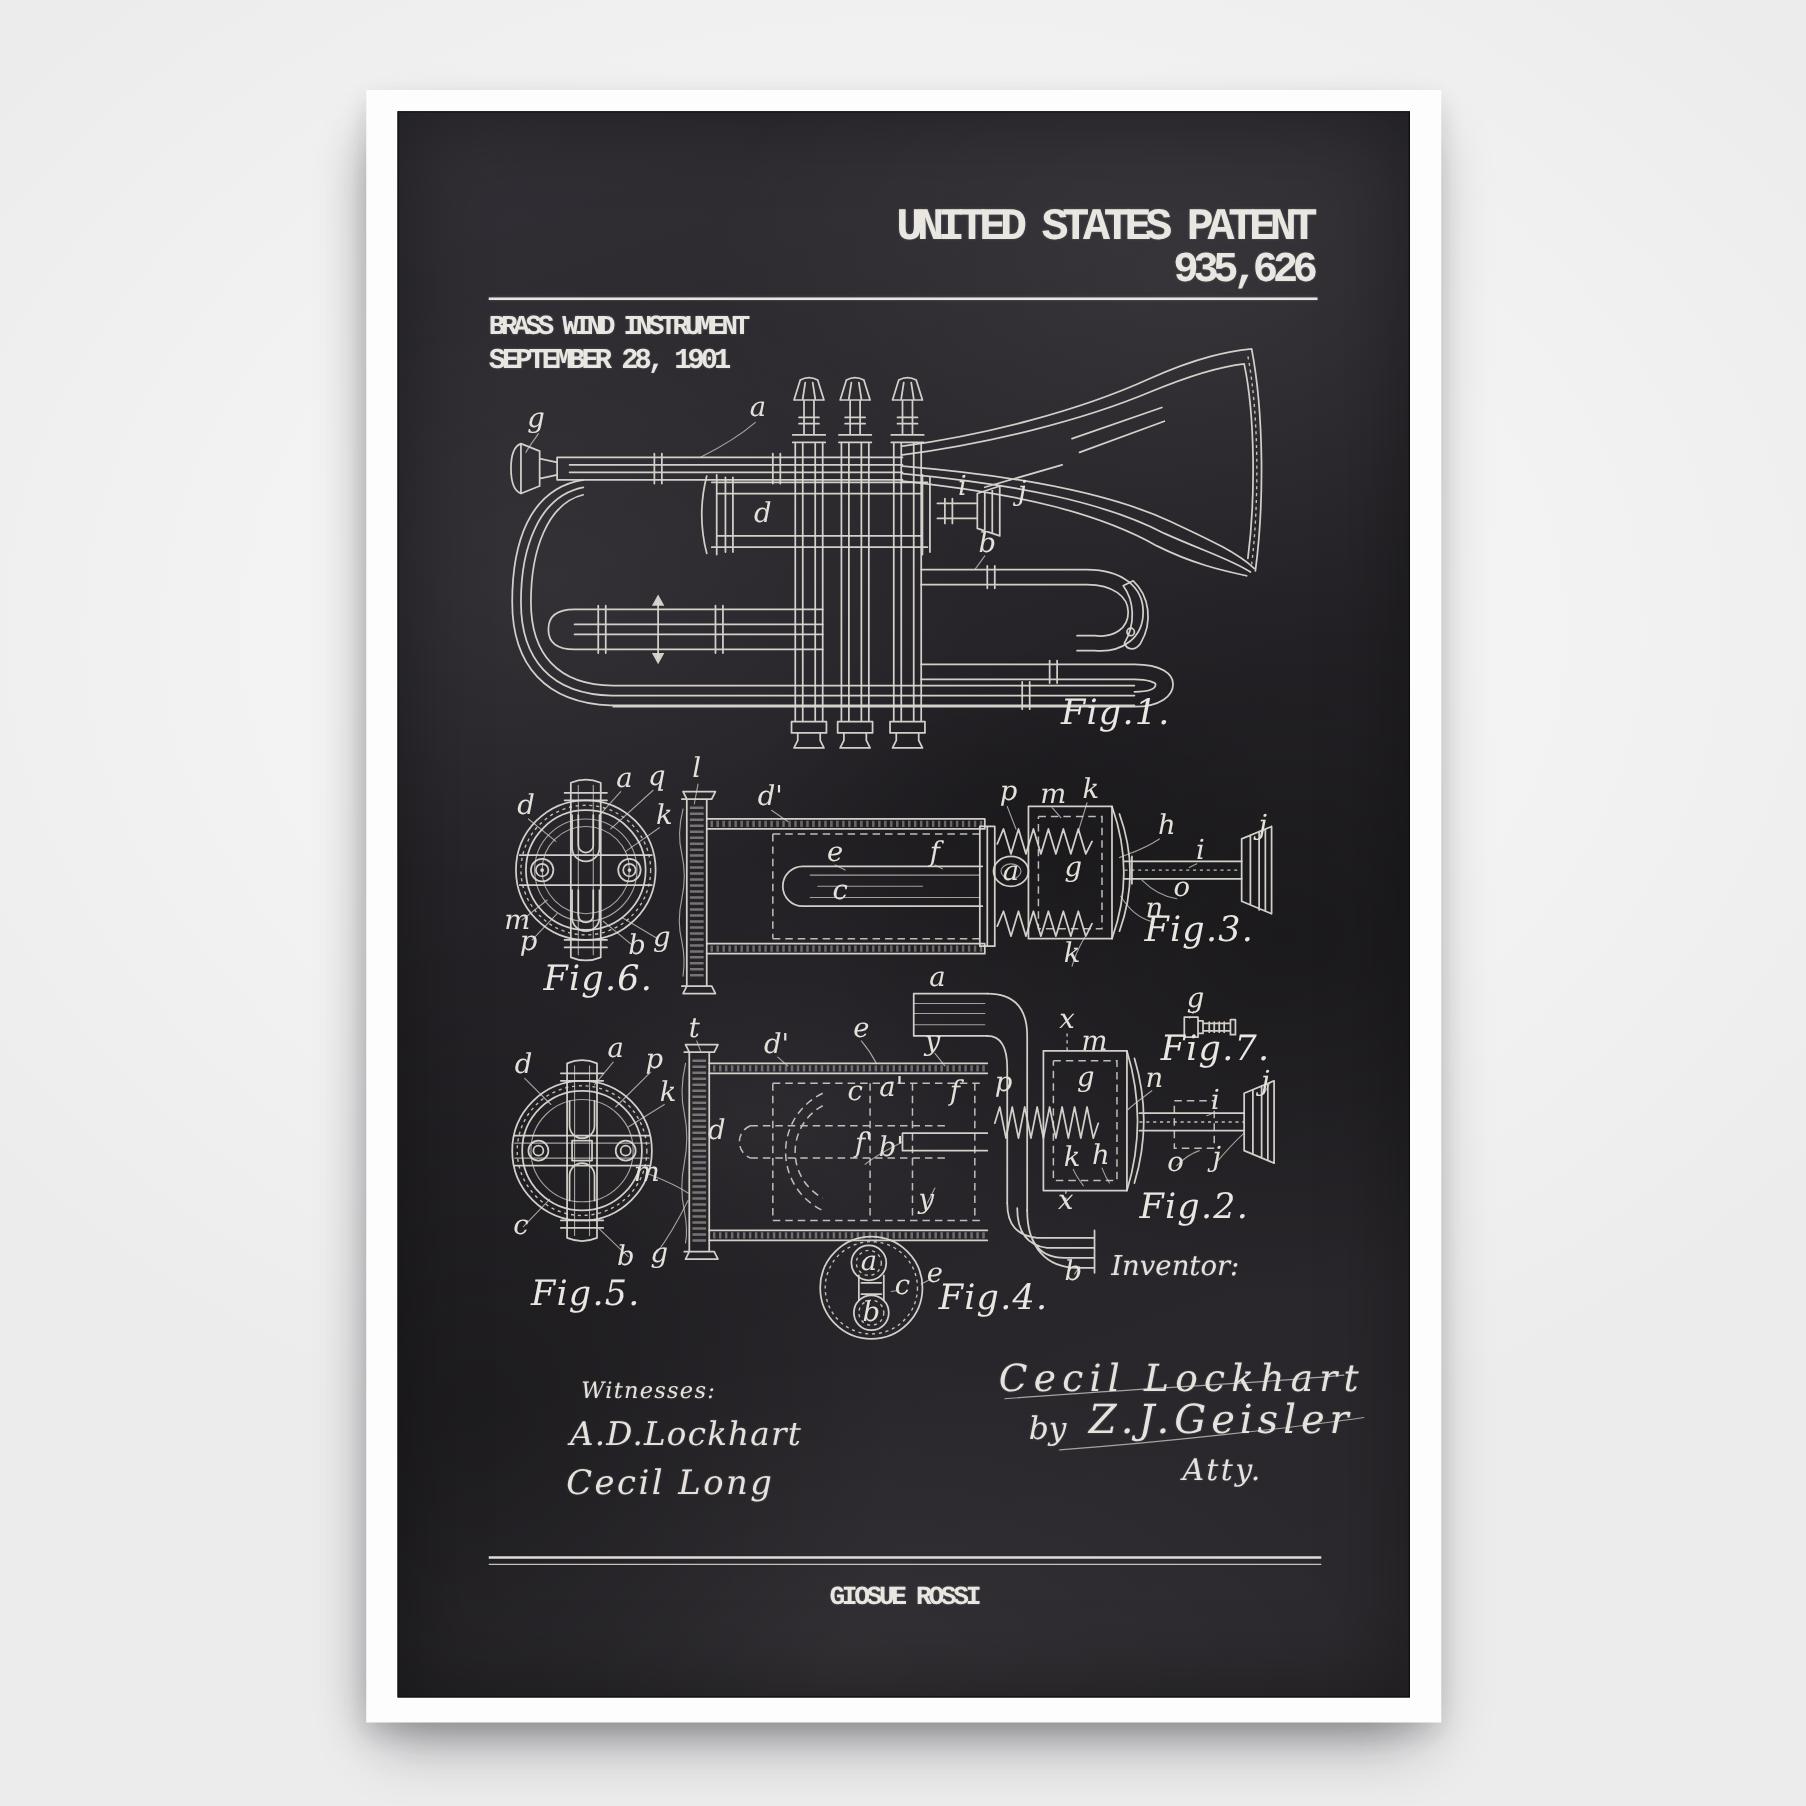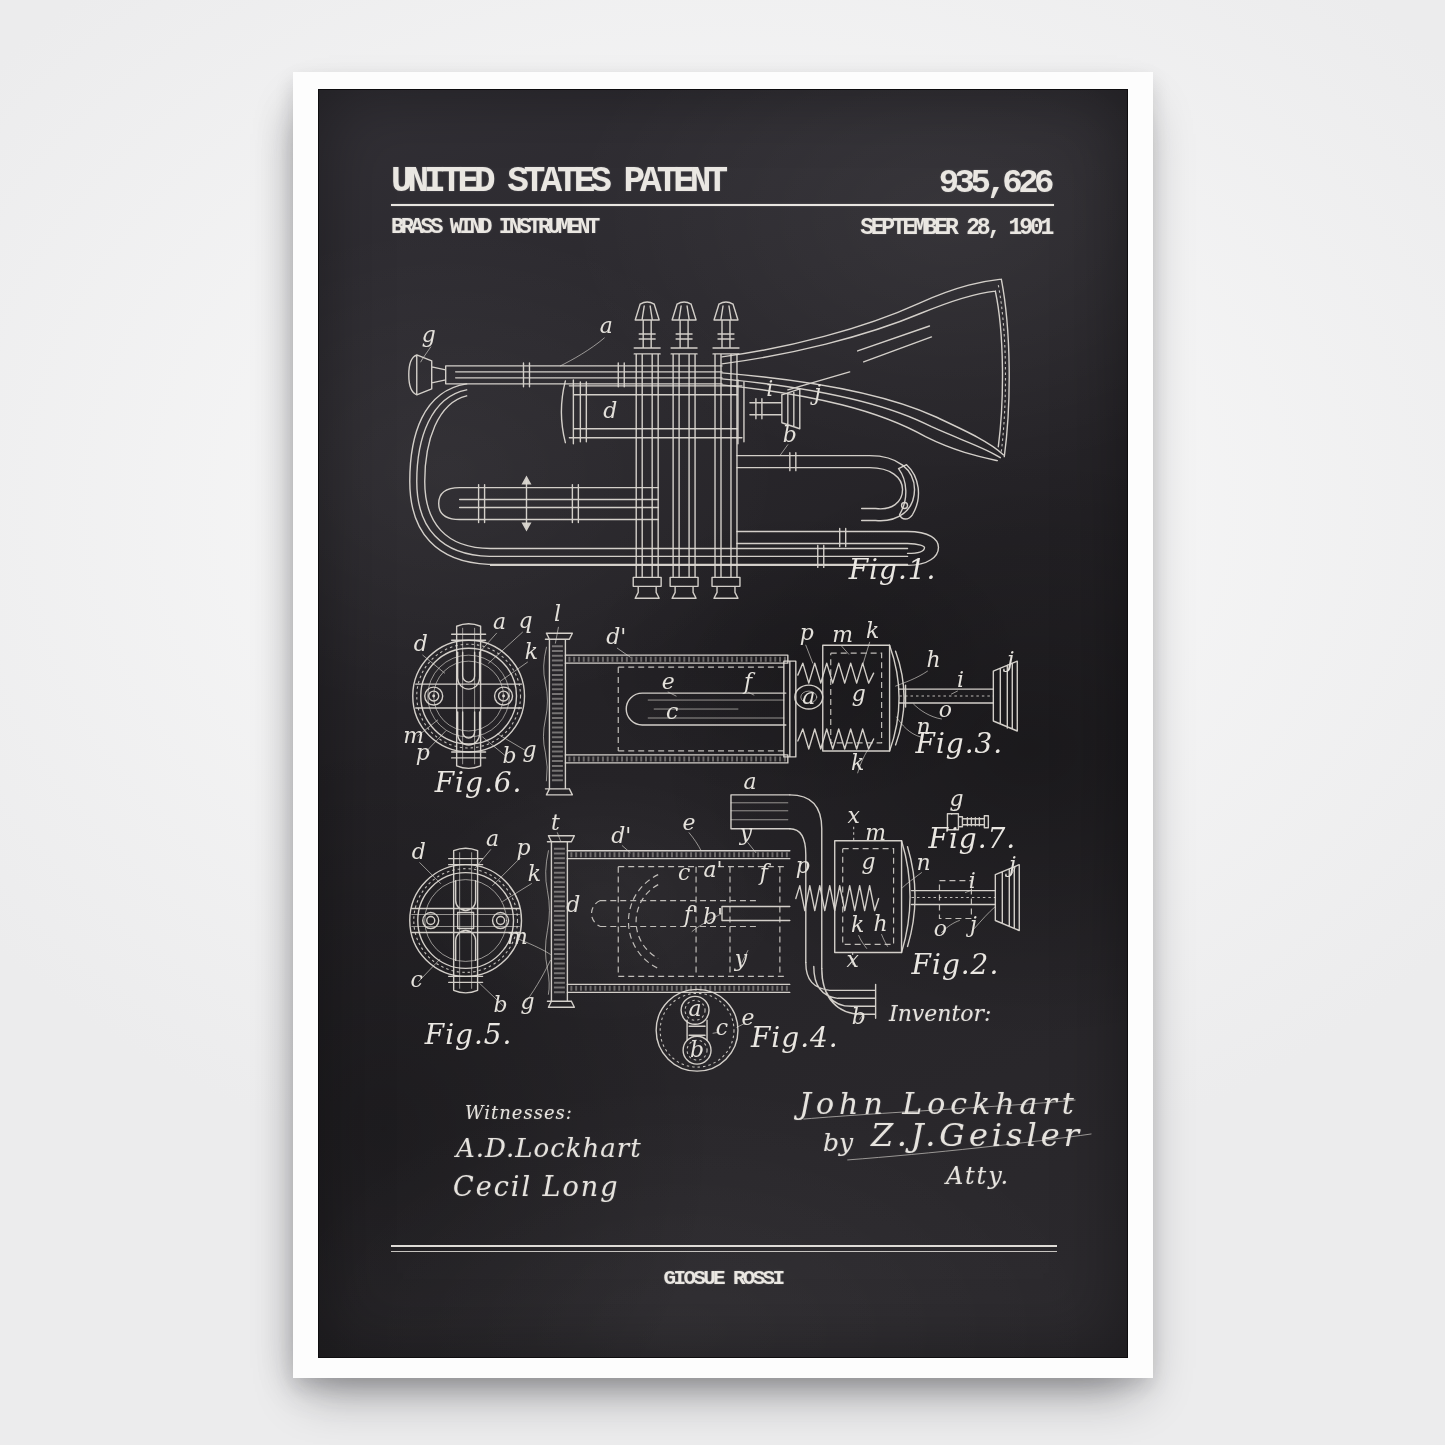--- a/index.html
+++ b/index.html
@@ -14,25 +14,25 @@
       radial-gradient(540px 420px at 88% 52%, rgba(0,0,0,.30), rgba(0,0,0,0) 70%),
       radial-gradient(480px 560px at 8% 82%, rgba(0,0,0,.26), rgba(0,0,0,0) 70%),
       radial-gradient(700px 420px at 45% 98%, rgba(255,255,255,.04), rgba(255,255,255,0) 60%),
       radial-gradient(300px 200px at 60% 45%, rgba(0,0,0,.18), rgba(0,0,0,0) 75%),
       radial-gradient(260px 180px at 35% 64%, rgba(255,255,255,.035), rgba(255,255,255,0) 70%),
       linear-gradient(160deg, #323036 0%, #242226 45%, #2c2a2e 100%);
     box-shadow:inset 0 0 70px rgba(0,0,0,.38);}
   .chalktext{color:#eae7e2;text-shadow:0 0 2px rgba(255,255,255,.22);}
   .mono{font-family:"Liberation Mono","DejaVu Sans Mono",monospace;font-weight:bold;}
   .hdr{position:absolute;left:72px;right:73px;top:74px;}
-  .hdr-row1{display:flex;justify-content:space-between;align-items:flex-end;}
+  .hdr-row1{display:flex;justify-content:space-between;align-items:flex-end;flex-direction:column;}
   .p-title{font-size:36px;line-height:1;letter-spacing:-5px;padding-right:5px;white-space:nowrap;}
   .p-number{font-size:34px;line-height:1;letter-spacing:-4.5px;padding-right:4px;white-space:nowrap;text-align:right;}
   .hdr-rule{margin-top:4px;border-top:2px solid #e9e6e1;box-shadow:0 0 2px rgba(255,255,255,.25);}
-  .hdr-row2{display:flex;justify-content:space-between;margin-top:9px;}
+  .hdr-row2{display:flex;justify-content:space-between;margin-top:9px;flex-direction:column;}
   .p-subtitle{font-size:22px;line-height:1.2;letter-spacing:-3.4px;padding-right:3px;white-space:nowrap;}
   .p-date{font-size:23px;line-height:1.2;letter-spacing:-3.2px;padding-right:3px;white-space:nowrap;}
   .drawing{position:absolute;left:0;top:0;width:100%;height:100%;}
   .st{stroke:#dcd8d2;stroke-width:1.4;fill:none;stroke-linecap:round;stroke-linejoin:round;opacity:.95;}
   .tn{stroke:#dcd8d2;stroke-width:.9;fill:none;stroke-linecap:round;opacity:.7;}
   .dsh{stroke:#dcd8d2;stroke-width:1.2;fill:none;stroke-dasharray:6 4;opacity:.85;}
   .d2{stroke:#dcd8d2;stroke-width:1.1;fill:none;stroke-dasharray:2.5 3;opacity:.85;}
   .hb{stroke:#dcd8d2;stroke-width:11;fill:none;stroke-dasharray:2 2.8;opacity:.45;stroke-linecap:butt;}
   .hb2{stroke:#dcd8d2;stroke-width:5;fill:none;stroke-dasharray:2 2.8;opacity:.4;stroke-linecap:butt;}
   .fl{fill:#dcd8d2;stroke:none;opacity:.95;}
@@ -258,21 +258,21 @@
         <span class="p-subtitle">BRASS WIND INSTRUMENT</span>
         <span class="p-date">SEPTEMBER 28, 1901</span>
       </div>
     </div>
 
     <div class="script" style="left:146px;top:1012px;font-size:18px;letter-spacing:1px;">Witnesses:</div>
     <div class="script" style="left:137px;top:1043px;font-size:26px;letter-spacing:1px;">A.D.Lockhart</div>
     <div class="script" style="left:134px;top:1081px;font-size:27px;letter-spacing:2px;">Cecil Long</div>
 
     <div class="script" style="left:570px;top:911px;font-size:22px;">Inventor:</div>
-    <div class="script" style="left:480px;top:996px;font-size:30px;letter-spacing:5px;">John Lockhart</div>
+    <div class="script" style="left:480px;top:996px;font-size:30px;letter-spacing:5px;">Cecil Lockhart</div>
     <div class="script" style="left:504px;top:1038px;font-size:25px;">by</div>
     <div class="script" style="left:552px;top:1026px;font-size:32px;letter-spacing:4px;">Z.J.Geisler</div>
     <div class="script" style="left:627px;top:1072px;font-size:24px;letter-spacing:2px;">Atty.</div>
 
     <div class="ftr-rule"></div>
     <div class="ftr-name chalktext mono">GIOSUE ROSSI</div>
   </div>
 </div>
 
 </body></html>

